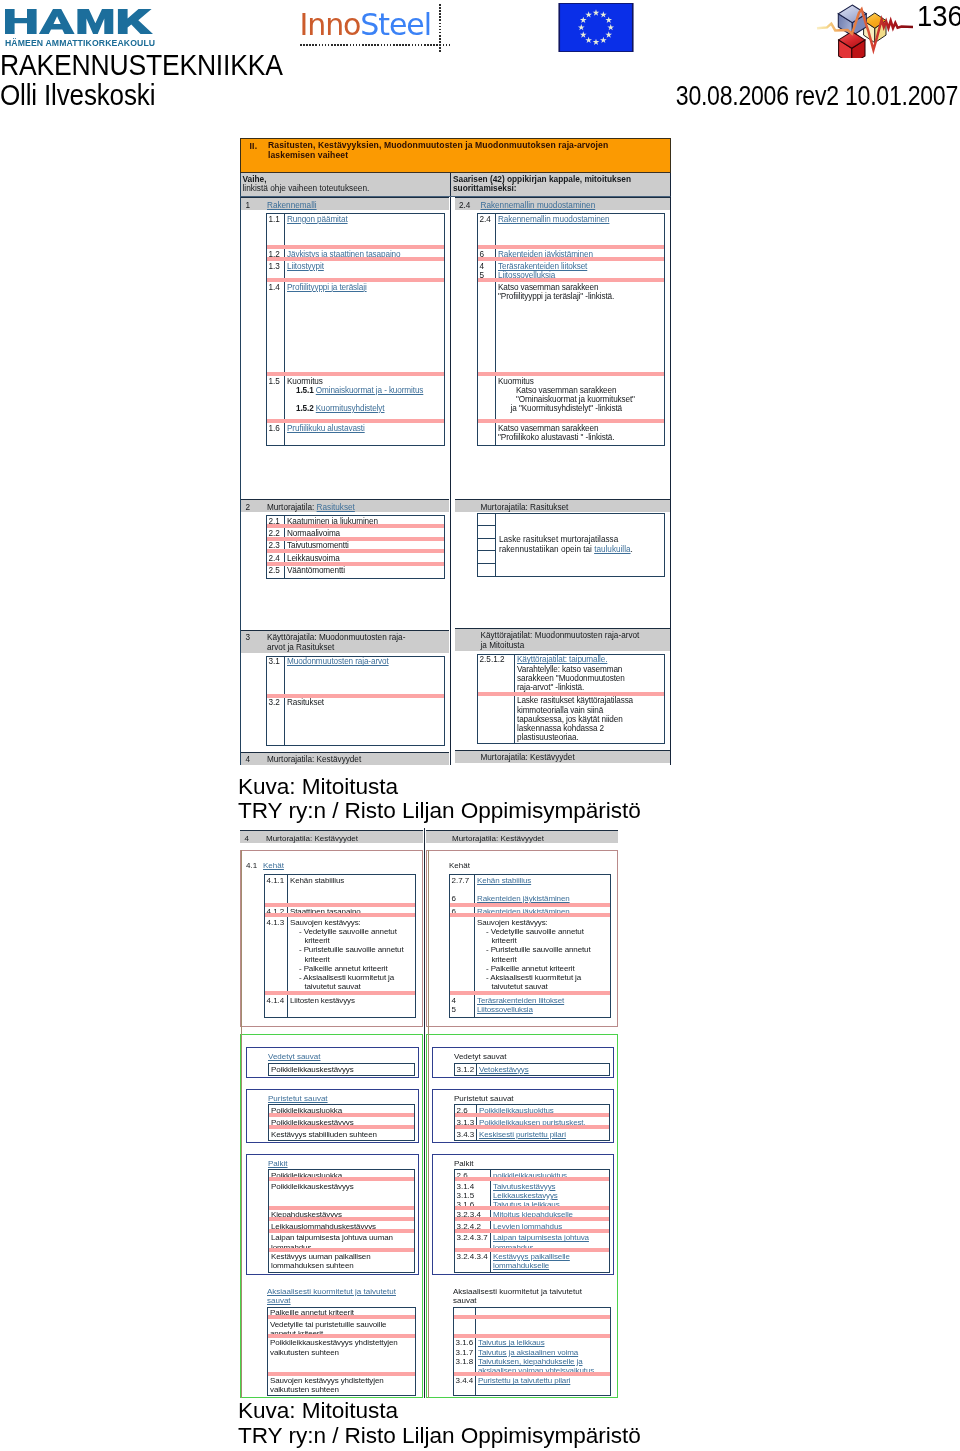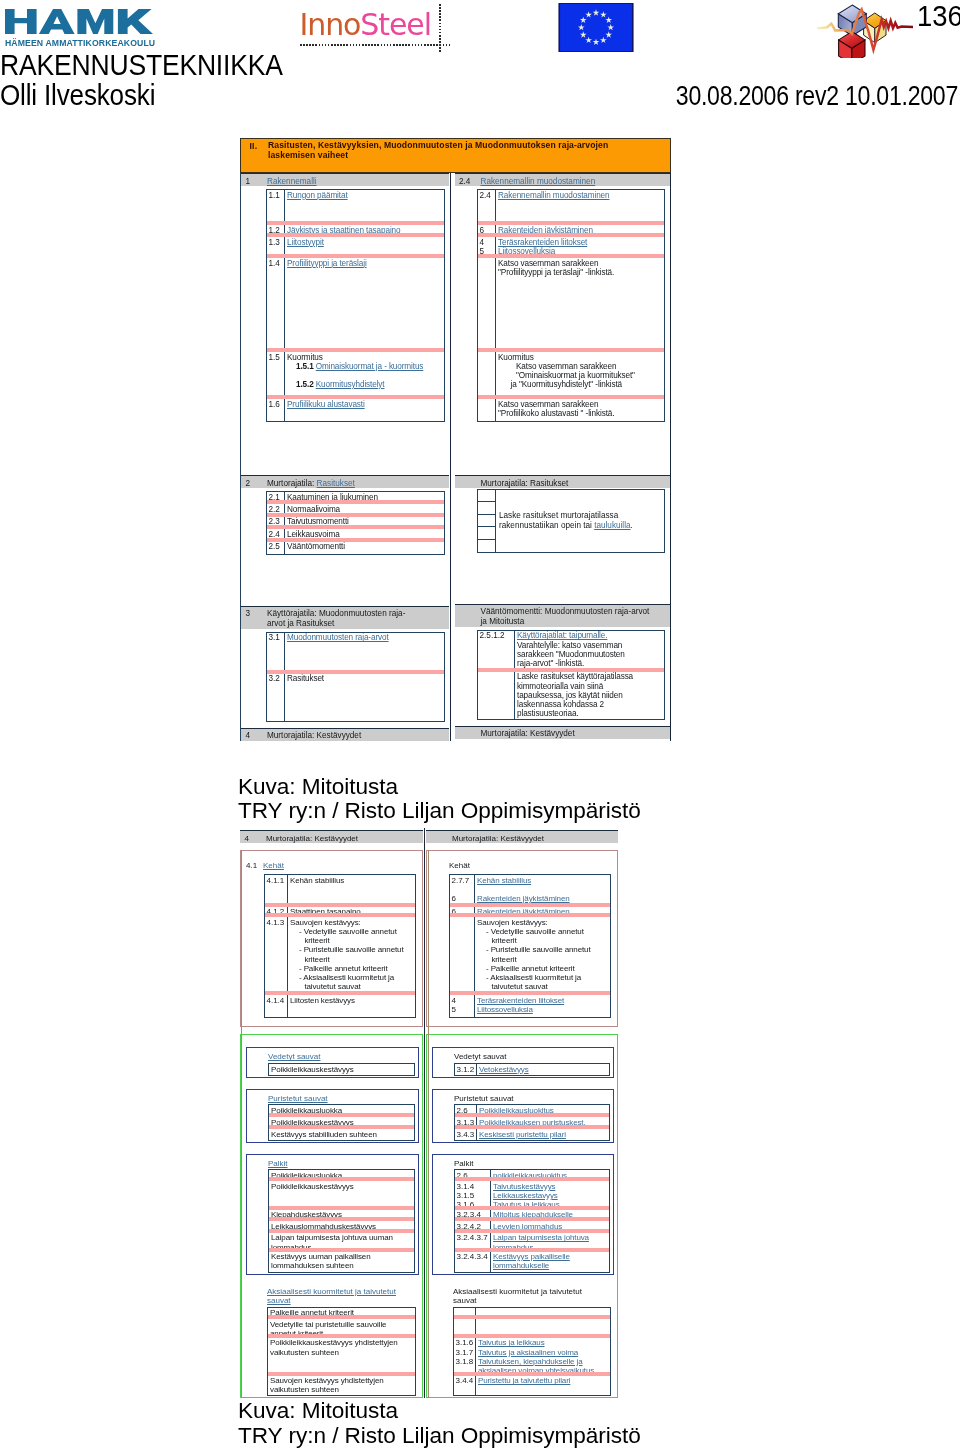--- a/index.html
+++ b/index.html
@@ -8,21 +8,21 @@
   .page{position:relative;width:960px;height:1451px;background:#fff;}
 
   
   #hamk-logo{position:absolute;left:0px;top:5px;width:160px;height:44px;}
   #hamk-subtitle{position:absolute;left:5px;top:36.5px;font-weight:bold;font-size:9.4px;color:#1b6c96;
       letter-spacing:0.12px;white-space:nowrap;transform:scaleX(0.925);transform-origin:left top;}
   #innosteel-logo{position:absolute;left:296px;top:0px;width:160px;height:56px;}
   #innosteel-text{position:absolute;left:3.5px;top:9.5px;font-family:"DejaVu Sans",sans-serif;font-size:30px;
       font-weight:400;letter-spacing:-1.1px;white-space:nowrap;line-height:1;}
   #innosteel-text .i1{color:#cc5c2c;}
-  #innosteel-text .i2{color:#ec4899;}
+  #innosteel-text .i2{color:#3b82f6;}
   #innosteel-vline{position:absolute;left:143px;top:4px;width:2px;height:50px;
       background:repeating-linear-gradient(to bottom,#2b2b2b 0 1.6px,transparent 1.6px 3.1px);}
   #innosteel-hline{position:absolute;left:4px;top:44px;width:151px;height:2px;
       background:repeating-linear-gradient(to right,#2b2b2b 0 1.6px,transparent 1.6px 3.1px);}
   #eu-flag{position:absolute;left:558px;top:3px;width:78px;height:50px;}
   #cubes-logo{position:absolute;left:816px;top:0px;width:100px;height:58px;}
   #page-number{position:absolute;left:917px;top:0px;font-size:29px;color:#000;transform:scaleX(0.945);transform-origin:left top;}
   #dept-title{position:absolute;left:-0.5px;top:47.5px;font-size:29.3px;color:#000;letter-spacing:-0.2px;transform:scaleX(0.905);transform-origin:left top;}
   #author-name{position:absolute;left:-0.5px;top:77.5px;font-size:29.3px;color:#000;letter-spacing:-0.2px;transform:scaleX(0.89);transform-origin:left top;}
   #doc-dates{position:absolute;right:2px;top:80px;font-size:27.8px;color:#000;letter-spacing:-0.3px;white-space:nowrap;transform:scaleX(0.83);transform-origin:right top;}
@@ -190,20 +190,30 @@
   <div id="page-number">136</div>
   <div id="dept-title">RAKENNUSTEKNIIKKA</div>
   <div id="author-name">Olli Ilveskoski</div>
   <div id="doc-dates">30.08.2006  rev2 10.01.2007</div>
 
   <div id="fig1" class="fig">
       <div class="f1-banner">
         <span class="bn">II.</span>
         <span class="bt">Rasitusten, Kestävyyksien, Muodonmuutosten ja Muodonmuutoksen raja-arvojen<br>laskemisen vaiheet</span>
       </div>
+      <div class="f1-heads">
+        <div class="hl">
+          <b>Vaihe,</b>
+          <span>linkistä ohje vaiheen toteutukseen.</span>
+        </div>
+        <div class="hr">
+          <b>Saarisen (42) oppikirjan kappale, mitoituksen</b>
+          <b>suorittamiseksi:</b>
+        </div>
+      </div>
       <div class="f1-cols">
         <div class="f1-col f1-colL">
           <div class="sec-title" style="height:13px">
             <span class="sn">1</span>
             <span class="st"><span class="lnk">Rakennemalli</span></span>
           </div>
           <div class="inbox" style="margin:3px 5px 0 25px">
             <div class="inrow" style="height:35px">
               <div class="rn" style="width:18px">
                 <div>1.1</div>
@@ -408,21 +418,21 @@
               <div class="mrow" style="height:12.4px"></div>
             </div>
             <div class="mtext">
               <div class="ln pl">Laske rasitukset murtorajatilassa</div>
               <div class="ln pl">rakennustatiikan opein tai <span class="lnk">taulukuilla</span>.</div>
             </div>
           </div>
           <div style="height:51px"></div>
           <div class="sec-title t2" style="height:23px">
             <span class="sn"></span>
-            <span class="st"><span class="pl">Vääntömomentti: Muodonmuutosten raja-arvot</span><br><span class="pl">ja Mitoitusta</span></span>
+            <span class="st"><span class="pl">Käyttörajatilat: Muodonmuutosten raja-arvot</span><br><span class="pl">ja Mitoitusta</span></span>
           </div>
           <div class="inbox" style="margin:3px 5px 0 26px;position:relative">
             <div class="inrow" style="height:41px">
               <div class="rn" style="width:37px">
                 <div>2.5.1.2</div>
               </div>
               <div class="rc">
                 <div class="ln lnk">Käyttörajatilat: taipumalle.</div>
                 <div class="ln pl">Varahtelylle: katso vasemman</div>
                 <div class="ln pl">sarakkeen "Muodonmuutosten</div>

